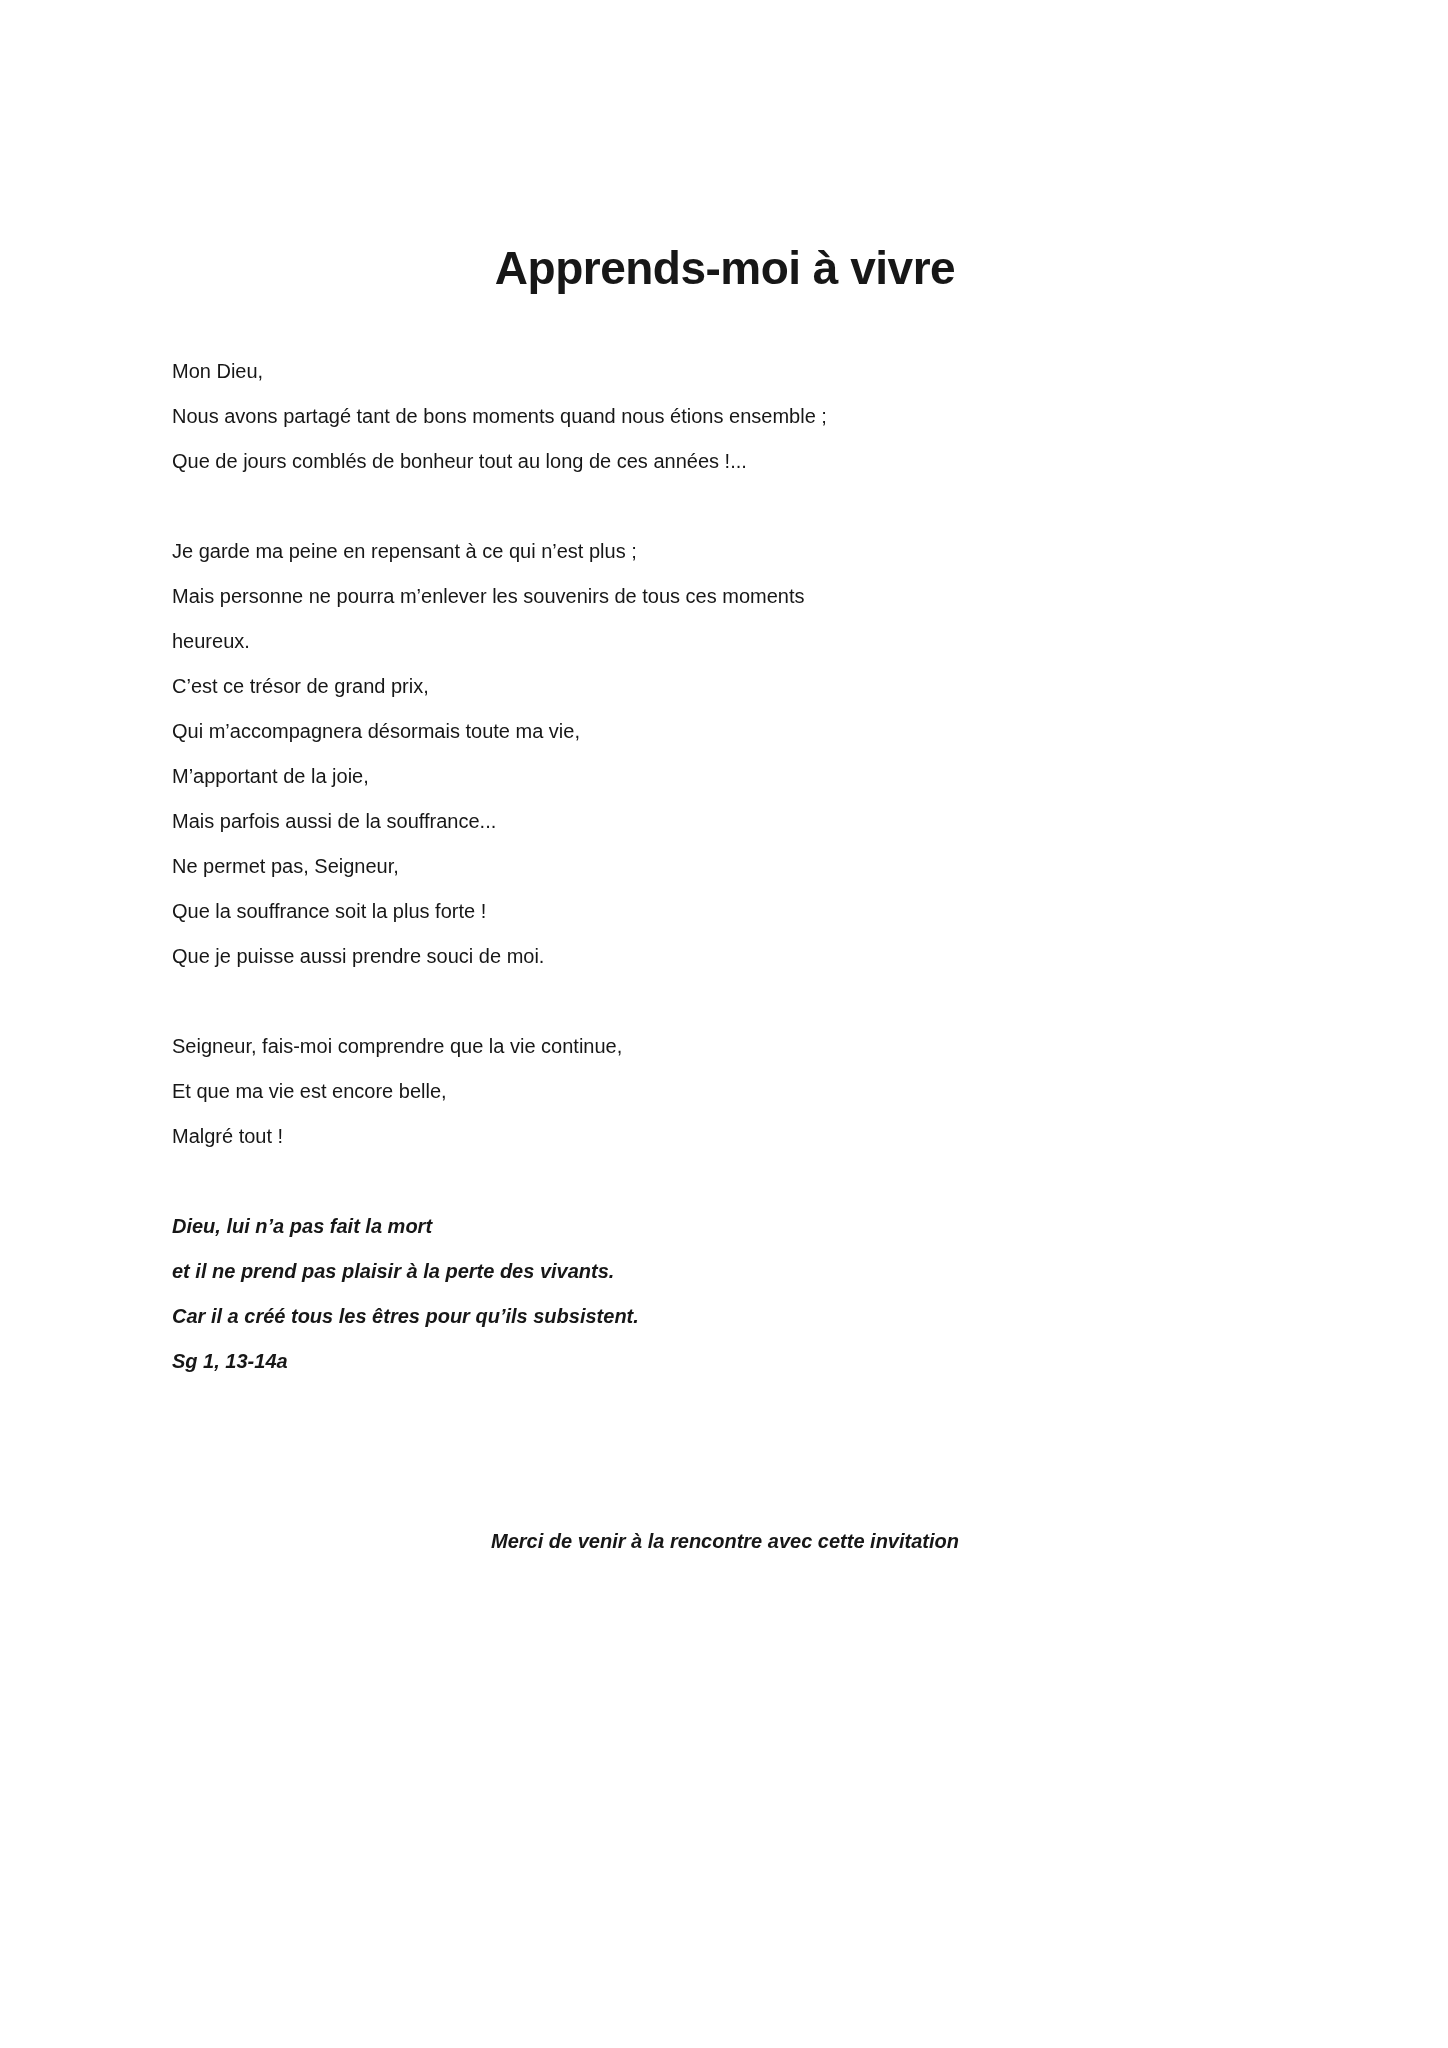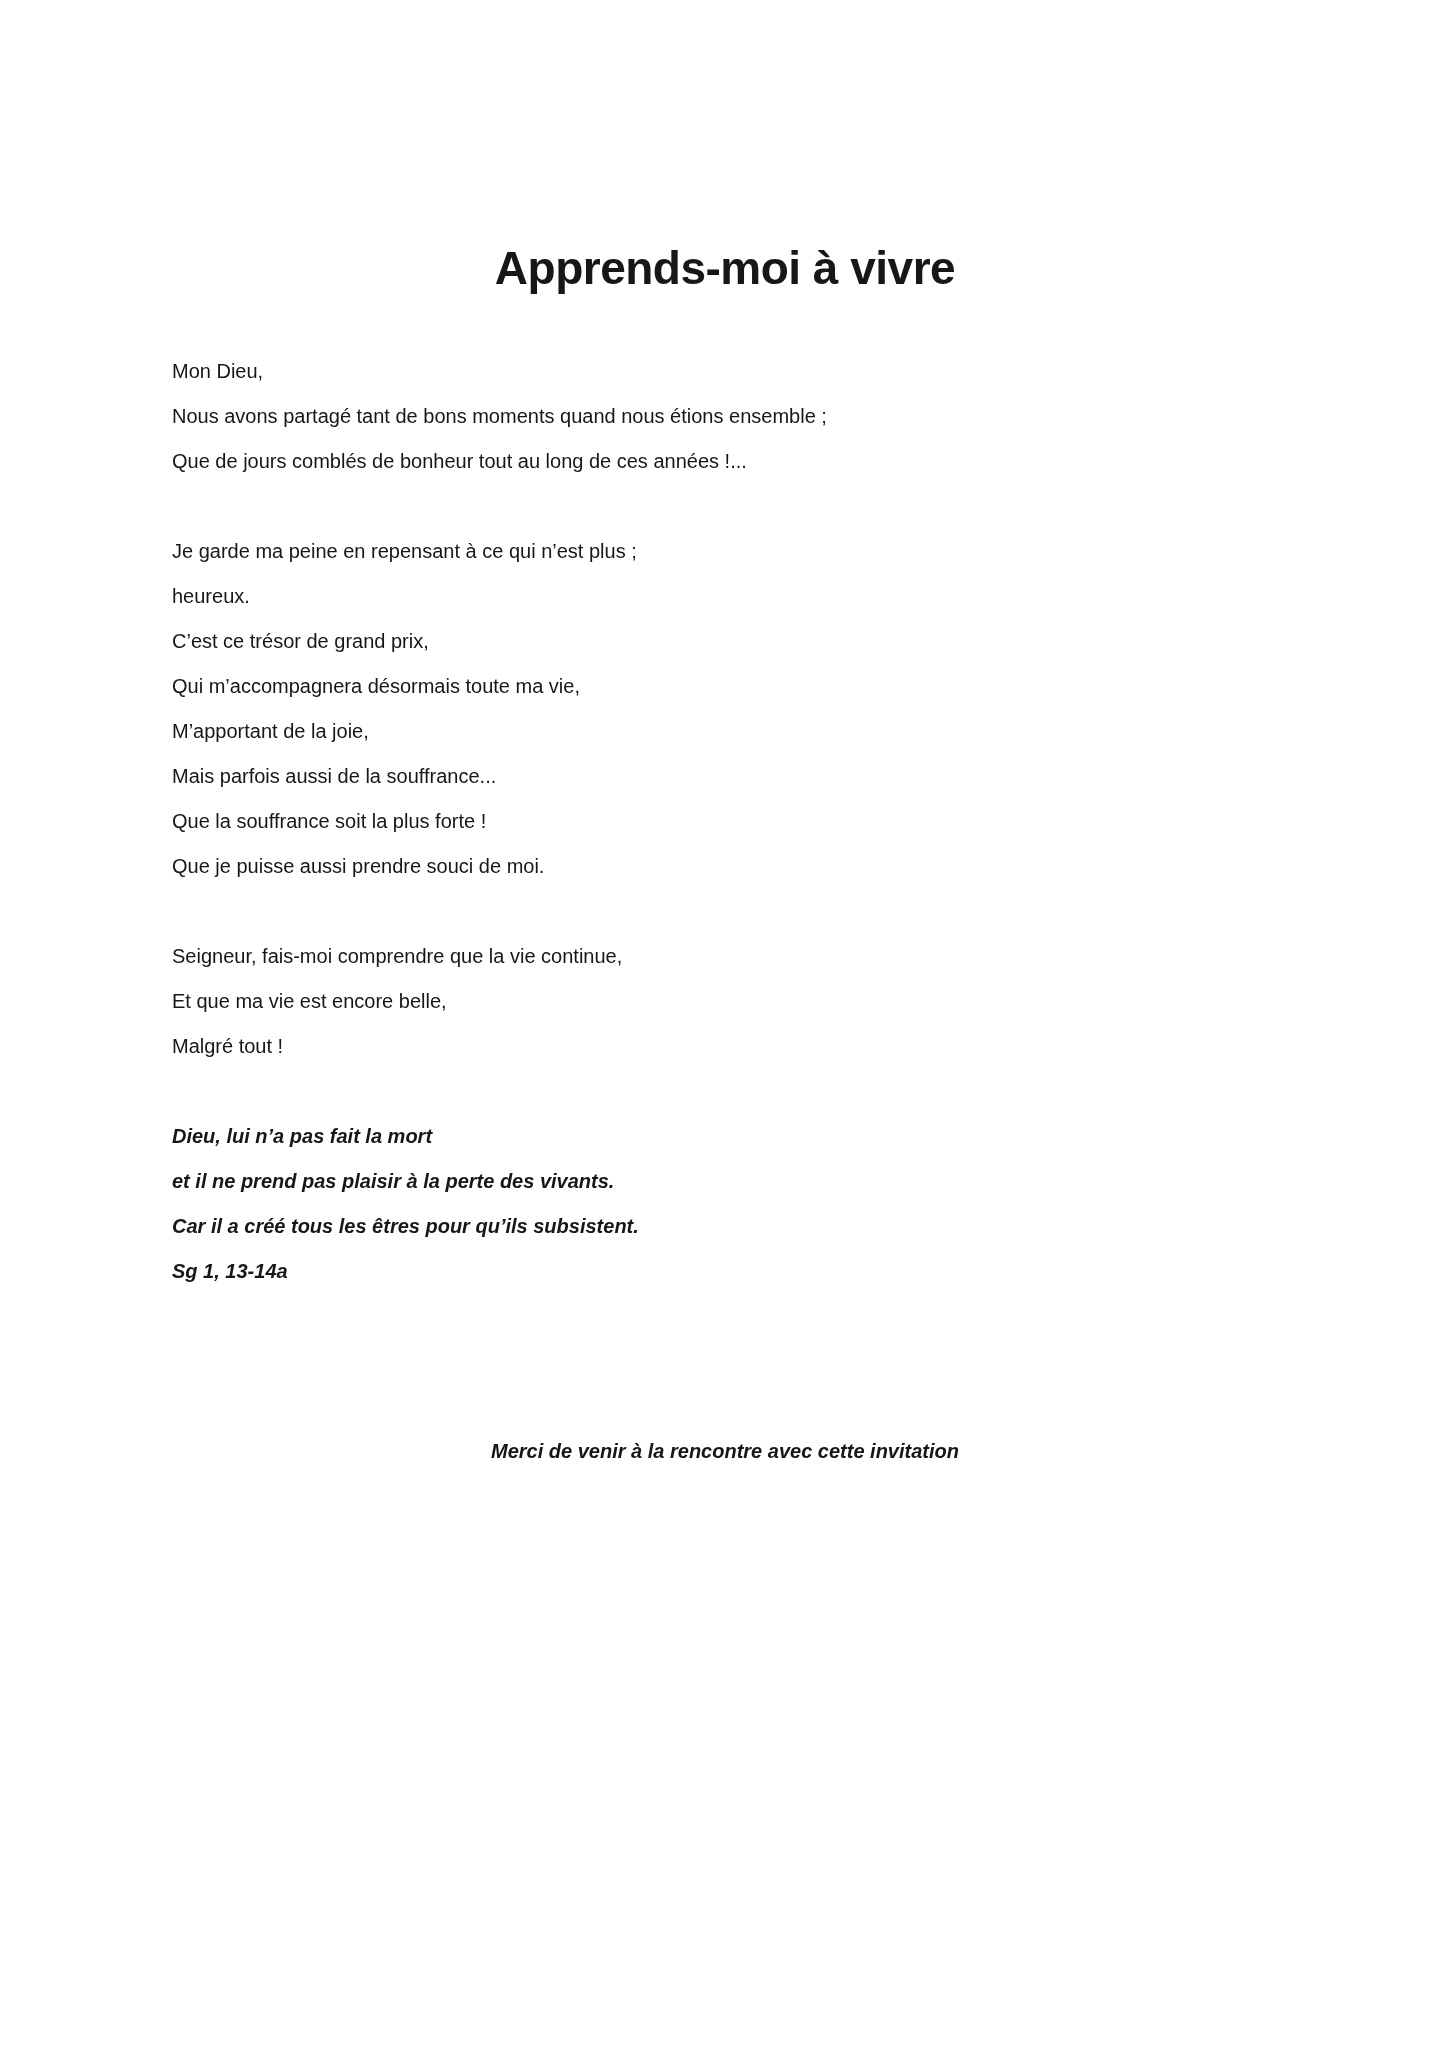--- a/index.html
+++ b/index.html
@@ -67,25 +67,27 @@
     <h1 class="title">Apprends-moi à vivre</h1>
 
     <div class="stanza first">
       <p class="line">Mon Dieu,</p>
       <p class="line">Nous avons partagé tant de bons moments quand nous étions ensemble ;</p>
       <p class="line">Que de jours comblés de bonheur tout au long de ces années !...</p>
     </div>
 
     <div class="stanza">
       <p class="line">Je garde ma peine en repensant à ce qui n’est plus ;</p>
+      <p class="line">Mais personne ne pourra m’enlever les souvenirs de tous ces moments</p>
       <p class="line">heureux.</p>
       <p class="line">C’est ce trésor de grand prix,</p>
       <p class="line">Qui m’accompagnera désormais toute ma vie,</p>
       <p class="line">M’apportant de la joie,</p>
       <p class="line">Mais parfois aussi de la souffrance...</p>
+      <p class="line">Ne permet pas, Seigneur,</p>
       <p class="line">Que la souffrance soit la plus forte !</p>
       <p class="line">Que je puisse aussi prendre souci de moi.</p>
     </div>
 
     <div class="stanza">
       <p class="line">Seigneur, fais-moi comprendre que la vie continue,</p>
       <p class="line">Et que ma vie est encore belle,</p>
       <p class="line">Malgré tout !</p>
     </div>
 

